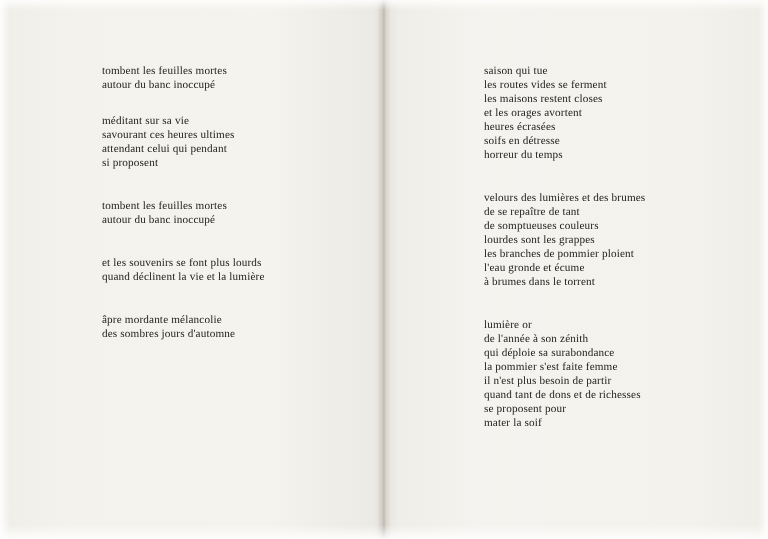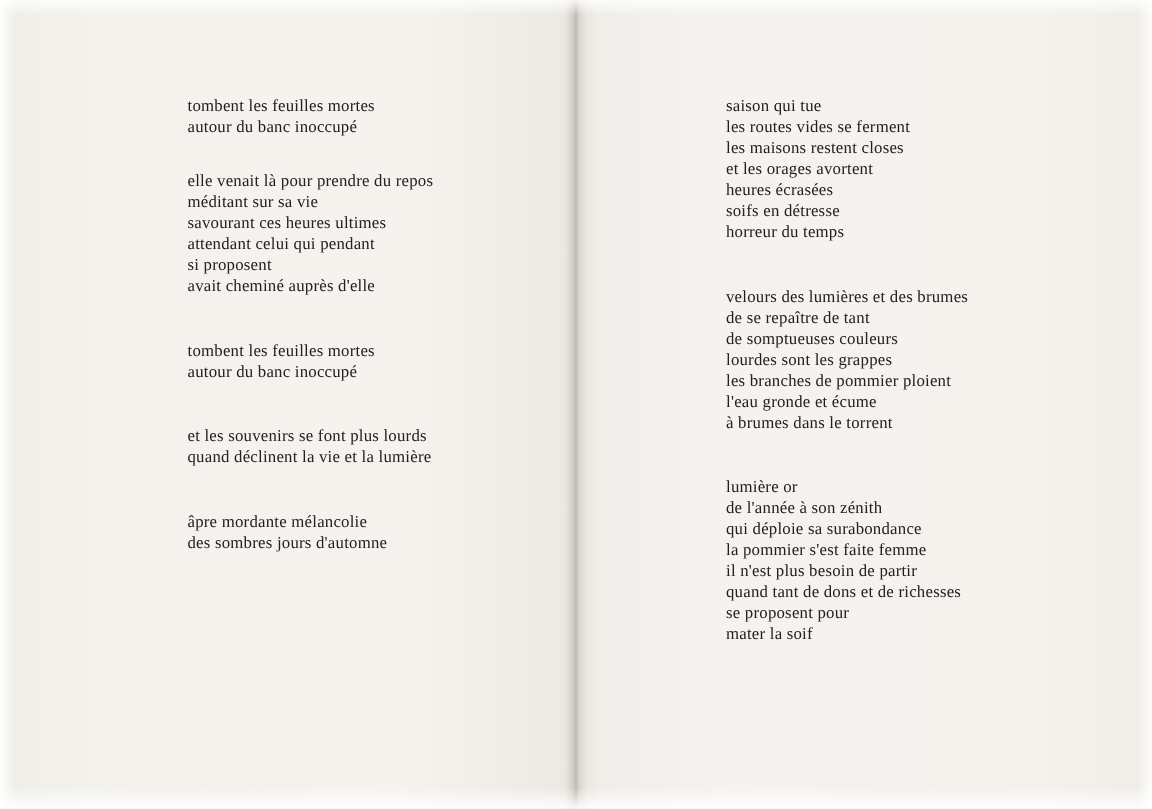--- a/index.html
+++ b/index.html
@@ -63,21 +63,20 @@
   .column {
     position: absolute;
     top: 0;
     height: 539px;
     box-sizing: border-box;
   }
   .col-left {
     left: 0;
     width: 328px;
     padding: 64px 0 0 102px;
-    margin-left: 23px;
   }
   .col-right {
     left: 384px;
     width: 384px;
     padding: 64px 0 0 100px;
   }
 
   .stanza {
     margin: 0 0 22px 0;
   }
@@ -106,26 +105,24 @@
   <div class="edge-bottom"></div>
   <div class="edge-left"></div>
   <div class="edge-right"></div>
 
   <div class="column col-left">
     <div class="stanza">
       <div class="verse">tombent les feuilles mortes</div>
       <div class="verse">autour du banc inoccupé</div>
     </div>
     <div class="stanza gap-large">
-      <div class="verse">elle venait là pour prendre du repos</div>
       <div class="verse">méditant sur sa vie</div>
       <div class="verse">savourant ces heures ultimes</div>
       <div class="verse">attendant celui qui pendant</div>
       <div class="verse">si proposent</div>
-      <div class="verse">avait cheminé auprès d'elle</div>
     </div>
     <div class="stanza gap-large">
       <div class="verse">tombent les feuilles mortes</div>
       <div class="verse">autour du banc inoccupé</div>
     </div>
     <div class="stanza gap-large">
       <div class="verse">et les souvenirs se font plus lourds</div>
       <div class="verse">quand déclinent la vie et la lumière</div>
     </div>
     <div class="stanza">

